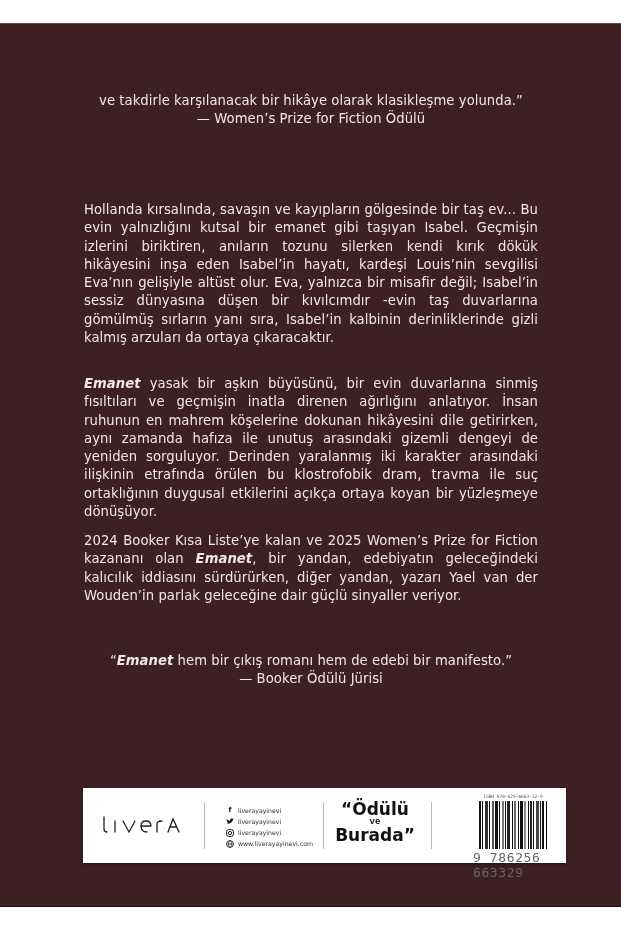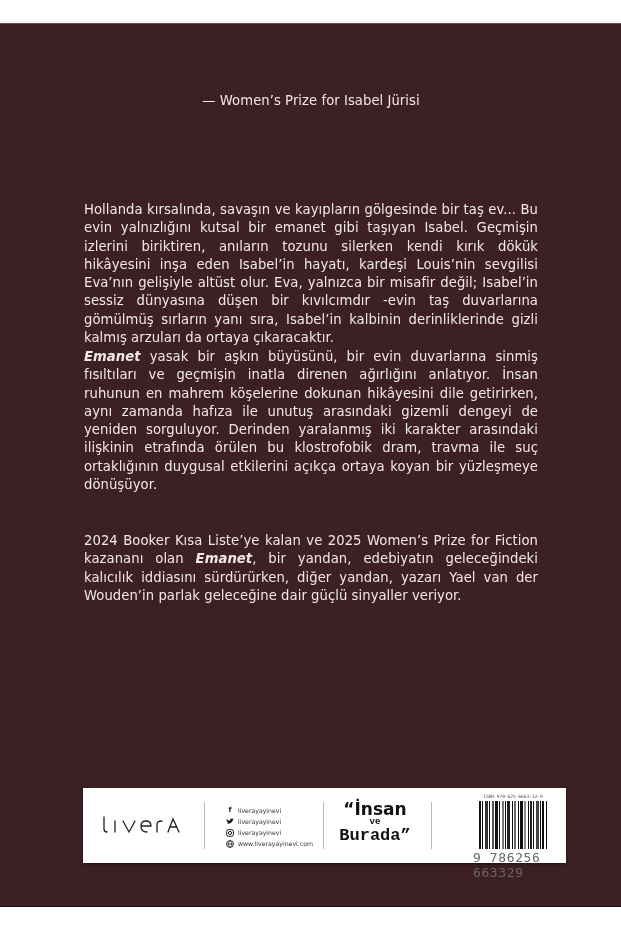--- a/index.html
+++ b/index.html
@@ -4,56 +4,61 @@
 <style>
   html, body { margin:0; padding:0; }
   body { width:621px; height:931px; background:#ffffff; position:relative; overflow:hidden; font-family:"DejaVu Sans", sans-serif; }
   .cover { position:absolute; left:0; top:23px; width:621px; height:884px; background:#3d2023; border-top:1px solid #6a4a4c; border-bottom:1px solid #1e0e10; box-sizing:border-box; }
   .text-block { position:absolute; left:84px; width:454px; color:#f1e9e6; font-size:13.2px; line-height:18.3px; letter-spacing:0.05px; }
   .center { text-align:center; }
   .justify { text-align:justify; text-align-last:left; }
   .quote1 { top:68px; }
   .question { top:138px; }
   .para1 { top:177px; }
-  .para2 { top:324px; }
+  .para2 { top:351px; }
   .para3 { top:508px; }
   .quote2 { top:628px; }
   .bold-italic { font-weight:bold; font-style:italic; }
   .panel { position:absolute; left:83px; top:764px; width:483px; height:75px; background:#ffffff; box-shadow:0 1px 3px rgba(0,0,0,0.5); }
   .logo { position:absolute; left:18px; top:25px; font-size:21px; letter-spacing:5px; color:#222; font-family:"DejaVu Sans", sans-serif; font-weight:300; }
   .divider { position:absolute; top:14px; width:1px; height:47px; background:#bbb; }
   .social { position:absolute; left:143px; top:17px; font-size:6.2px; color:#333; line-height:11px; }
   .social-row { display:flex; align-items:center; gap:4px; }
   .social-icon { width:8px; height:8px; display:inline-flex; align-items:center; justify-content:center; font-size:7px; font-weight:bold; color:#111; }
   .slogan { position:absolute; left:249px; top:13px; width:86px; text-align:center; color:#111; font-weight:bold; }
   .slogan .l1 { font-size:17px; line-height:17px; }
   .slogan .l2 { font-size:9px; line-height:9px;font-family:Liberation Mono, monospace; }
-  .slogan .l3 { font-size:17px; line-height:17px;font-family:Liberation Mono, monospace; }
+  .slogan .l3 { font-size:17px; line-height:17px; }
   .barcode { position:absolute; left:390px; top:6px; width:80px; height:66px; }
   .isbn-top { position:absolute; left:0; top:0; width:80px; font-size:4.5px; color:#555; text-align:center; font-family:"DejaVu Sans Mono", monospace; }
   .bars { position:absolute; left:6px; top:7px; width:72px; height:48px; display:flex; align-items:stretch; }
   .bars span { display:block; height:100%; }
   .isbn-bottom { position:absolute; left:0; top:56px; width:80px; font-size:13px; color:#666; font-family:"DejaVu Sans Mono", monospace; letter-spacing:0.6px; }
 </style>
 </head>
 <body>
 
 <div class="cover">
 
   <div class="text-block center quote1">
-    <div>— Women’s Prize for Isabel Jürisi</div>
+    <div>ve takdirle karşılanacak bir hikâye olarak klasikleşme yolunda.”</div>
+    <div>— Women’s Prize for Fiction Ödülü</div>
   </div>
 
 
   <div class="text-block justify para1">Hollanda kırsalında, savaşın ve kayıpların gölgesinde bir taş ev... Bu evin yalnızlığını kutsal bir emanet gibi taşıyan Isabel. Geçmişin izlerini biriktiren, anıların tozunu silerken kendi kırık dökük hikâyesini inşa eden Isabel’in hayatı, kardeşi Louis’nin sevgilisi Eva’nın gelişiyle altüst olur. Eva, yalnızca bir misafir değil; Isabel’in sessiz dünyasına düşen bir kıvılcımdır -evin taş duvarlarına gömülmüş sırların yanı sıra, Isabel’in kalbinin derinliklerinde gizli kalmış arzuları da ortaya çıkaracaktır.</div>
 
   <div class="text-block justify para2"><span class="bold-italic">Emanet</span><span> yasak bir aşkın büyüsünü, bir evin duvarlarına sinmiş fısıltıları ve geçmişin inatla direnen ağırlığını anlatıyor. İnsan ruhunun en mahrem köşelerine dokunan hikâyesini dile getirirken, aynı zamanda hafıza ile unutuş arasındaki gizemli dengeyi de yeniden sorguluyor. Derinden yaralanmış iki karakter arasındaki ilişkinin etrafında örülen bu klostrofobik dram, travma ile suç ortaklığının duygusal etkilerini açıkça ortaya koyan bir yüzleşmeye dönüşüyor.</span></div>
 
   <div class="text-block justify para3"><span>2024 Booker Kısa Liste’ye kalan ve 2025 Women’s Prize for Fiction kazananı olan </span><span class="bold-italic">Emanet</span><span>, bir yandan, edebiyatın geleceğindeki kalıcılık iddiasını sürdürürken, diğer yandan, yazarı Yael van der Wouden’in parlak geleceğine dair güçlü sinyaller veriyor.</span></div>
 
+  <div class="text-block center quote2">
+    <div><span>“</span><span class="bold-italic">Emanet</span><span> hem bir çıkış romanı hem de edebi bir manifesto.”</span></div>
+    <div>— Booker Ödülü Jürisi</div>
+  </div>
 
   <div class="panel">
     <div class="logo">
       <svg width="100" height="22" viewBox="0 0 100 22">
         <g fill="none" stroke="#222" stroke-width="1.3" stroke-linecap="round">
           <path d="M3 4 L3 16 Q3 19 6 19"></path>
           <line x1="14" y1="8" x2="14" y2="19"></line>
           <path d="M22 8 L28 19 L34 8"></path>
           <path d="M50 13 L40 13 Q40 8 45 8 Q50 8 50 13 M40 13 Q40 19 46 19"></path>
           <path d="M56 19 L56 11 Q56 8 61 8"></path>
@@ -93,21 +98,21 @@
               <line x1="0.7" y1="5" x2="9.3" y2="5" stroke="#111" stroke-width="0.8"></line>
             </svg>
           </span>
           <span>www.liverayayinevi.com</span>
         </div>
     </div>
 
     <div class="divider" style="left:240px;"></div>
 
     <div class="slogan">
-      <div class="l1">“İnsan</div>
+      <div class="l1">“Ödülü</div>
       <div class="l2">ve</div>
       <div class="l3">Burada”</div>
     </div>
 
     <div class="divider" style="left:348px;"></div>
 
     <div class="barcode">
       <div class="isbn-top">ISBN 978-625-6663-32-9</div>
       <div class="bars">
         <span style="width:2px;background:#111"></span>

